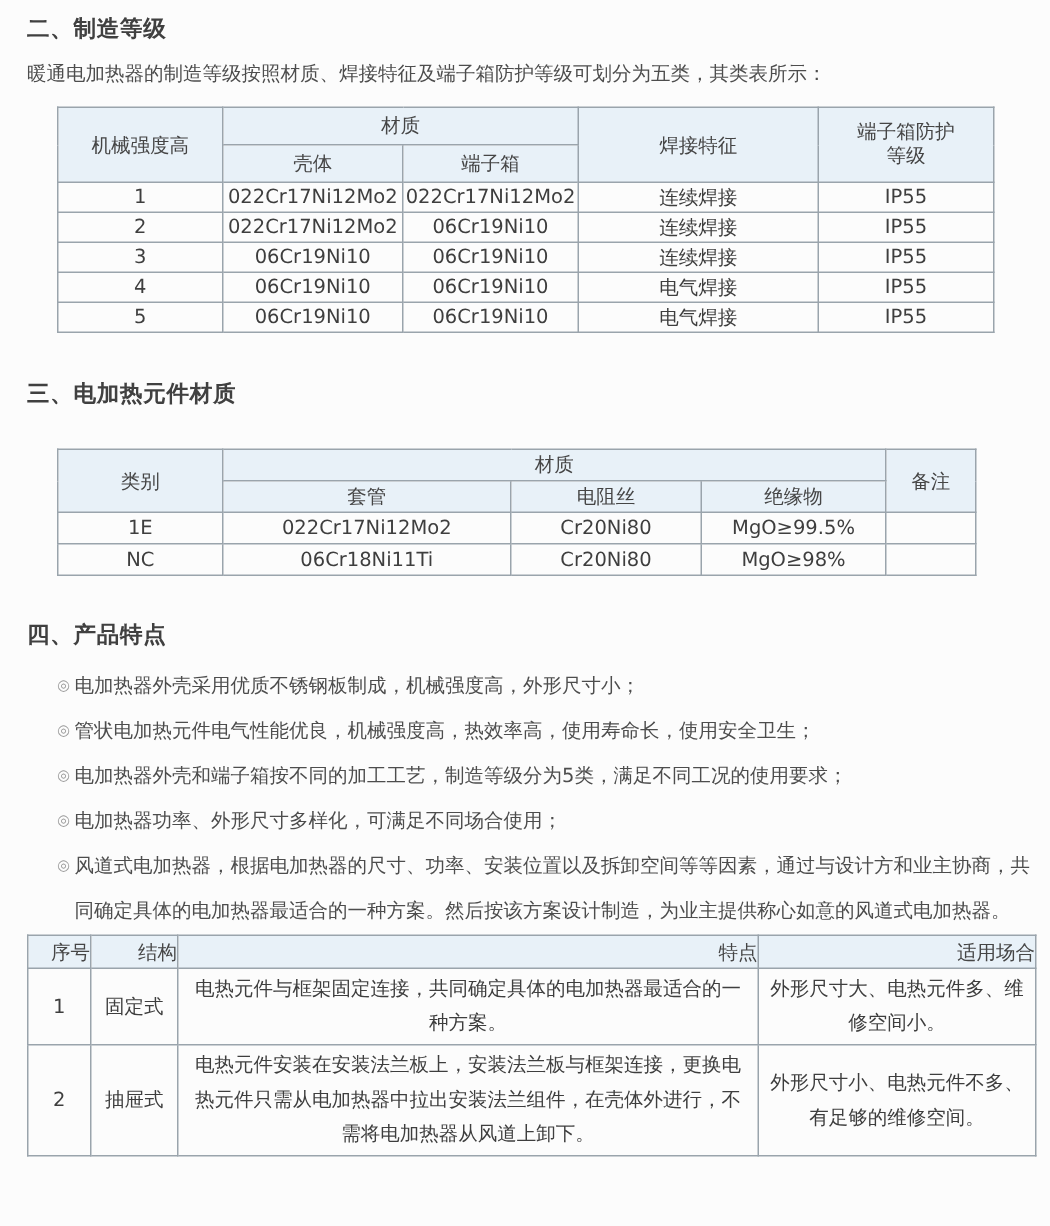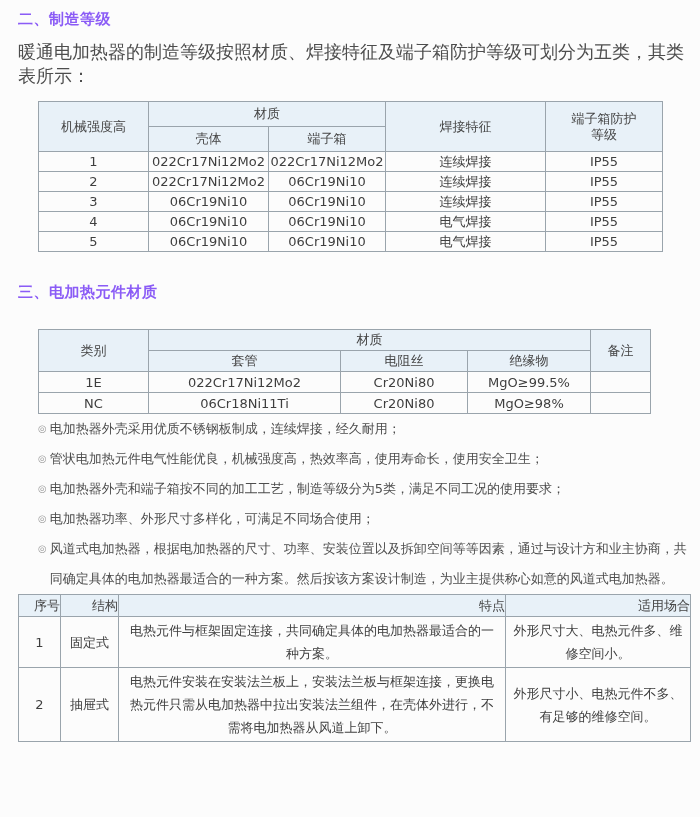--- a/index.html
+++ b/index.html
@@ -4,26 +4,26 @@
 <style>
   html,body { margin:0; padding:0; }
   body {
     width:700px; height:817px; overflow:hidden;
     background:#fbfbfb;
     font-family:"DejaVu Sans","Liberation Sans",sans-serif;
     color:#4a4a4a;
   }
   .page { width:700px; height:817px; box-sizing:border-box; padding:8px 10px 0 18px; background:#fcfcfc; }
 
-  .sec-title { margin:0; font-size:15px; font-weight:bold; color:#8b5cf6; letter-spacing:0.5px; }
+  .sec-title { margin:0; font-size:15px; font-weight:bold; color:#404040; letter-spacing:0.5px; }
   .sec2 { margin-top:2px; margin-bottom:11px; }
   .sec3 { margin-top:31px; margin-bottom:27px; }
   .sec4 { margin-top:30px; margin-bottom:10px; }
 
-  .intro { margin:0 0 13px 0; font-size:18px; color:#4d4d4d; }
+  .intro { margin:0 0 13px 0; font-size:13px; color:#4d4d4d; }
 
   table { border-collapse:collapse; font-size:13px; color:#3e3e3e; table-layout:fixed; }
   th,td { border:1px solid #9aa4ac; text-align:center; vertical-align:middle; padding:0; overflow:hidden; }
   th { background:#e8f1f8; font-weight:normal; color:#454545; }
 
   .t1 { width:624px; margin-left:20px; }
   .t1 th { height:24px; }
   .t1 td { height:19px; }
   .wrap-head { display:inline-block; width:72px; line-height:16px; }
 
@@ -141,25 +141,26 @@
       <tr>
         <td>NC</td>
         <td>06Cr18Ni11Ti</td>
         <td>Cr20Ni80</td>
         <td>MgO≥98%</td>
         <td></td>
       </tr>
     </tbody>
   </table>
 
+  <h2 class="sec-title sec4">四、产品特点</h2>
 
   <ul class="features">
     <li>
       <span class="bullet">◎</span>
-      <span>电加热器外壳采用优质不锈钢板制成，连续焊接，经久耐用；</span>
+      <span>电加热器外壳采用优质不锈钢板制成，机械强度高，外形尺寸小；</span>
     </li>
     <li>
       <span class="bullet">◎</span>
       <span>管状电加热元件电气性能优良，机械强度高，热效率高，使用寿命长，使用安全卫生；</span>
     </li>
     <li>
       <span class="bullet">◎</span>
       <span>电加热器外壳和端子箱按不同的加工工艺，制造等级分为5类，满足不同工况的使用要求；</span>
     </li>
     <li>

